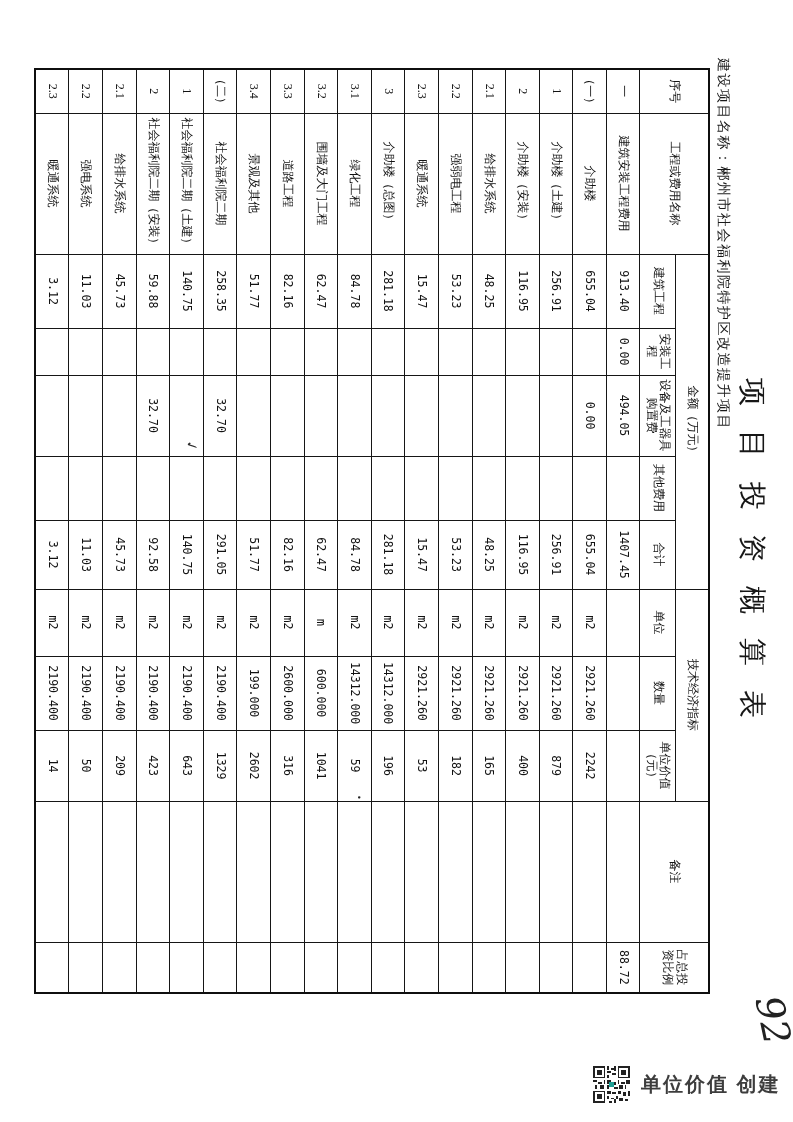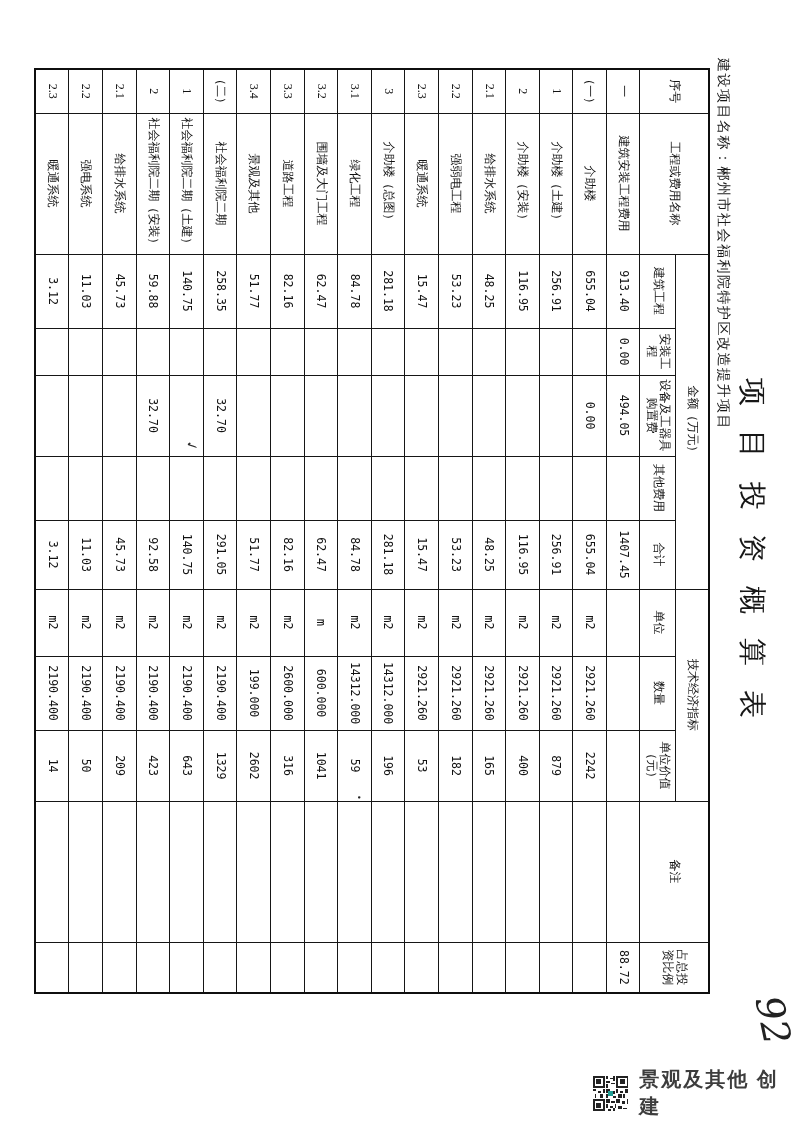--- a/index.html
+++ b/index.html
@@ -433,15 +433,15 @@
           <rect x="15" y="1" width="5" height="5"></rect>
         <rect x="1" y="15" width="5" height="5"></rect>
       </g>
       <g fill="#222222">
         <rect x="2" y="2" width="3" height="3"></rect>
           <rect x="16" y="2" width="3" height="3"></rect>
         <rect x="2" y="16" width="3" height="3"></rect>
       </g>
       <rect x="9" y="9" width="3" height="3" fill="#1fa096"></rect>
     </svg>
-    <span>景观及其他 创建</span>
+    <span>单位价值 创建</span>
   </div>
 </div>
 
 </body></html>

